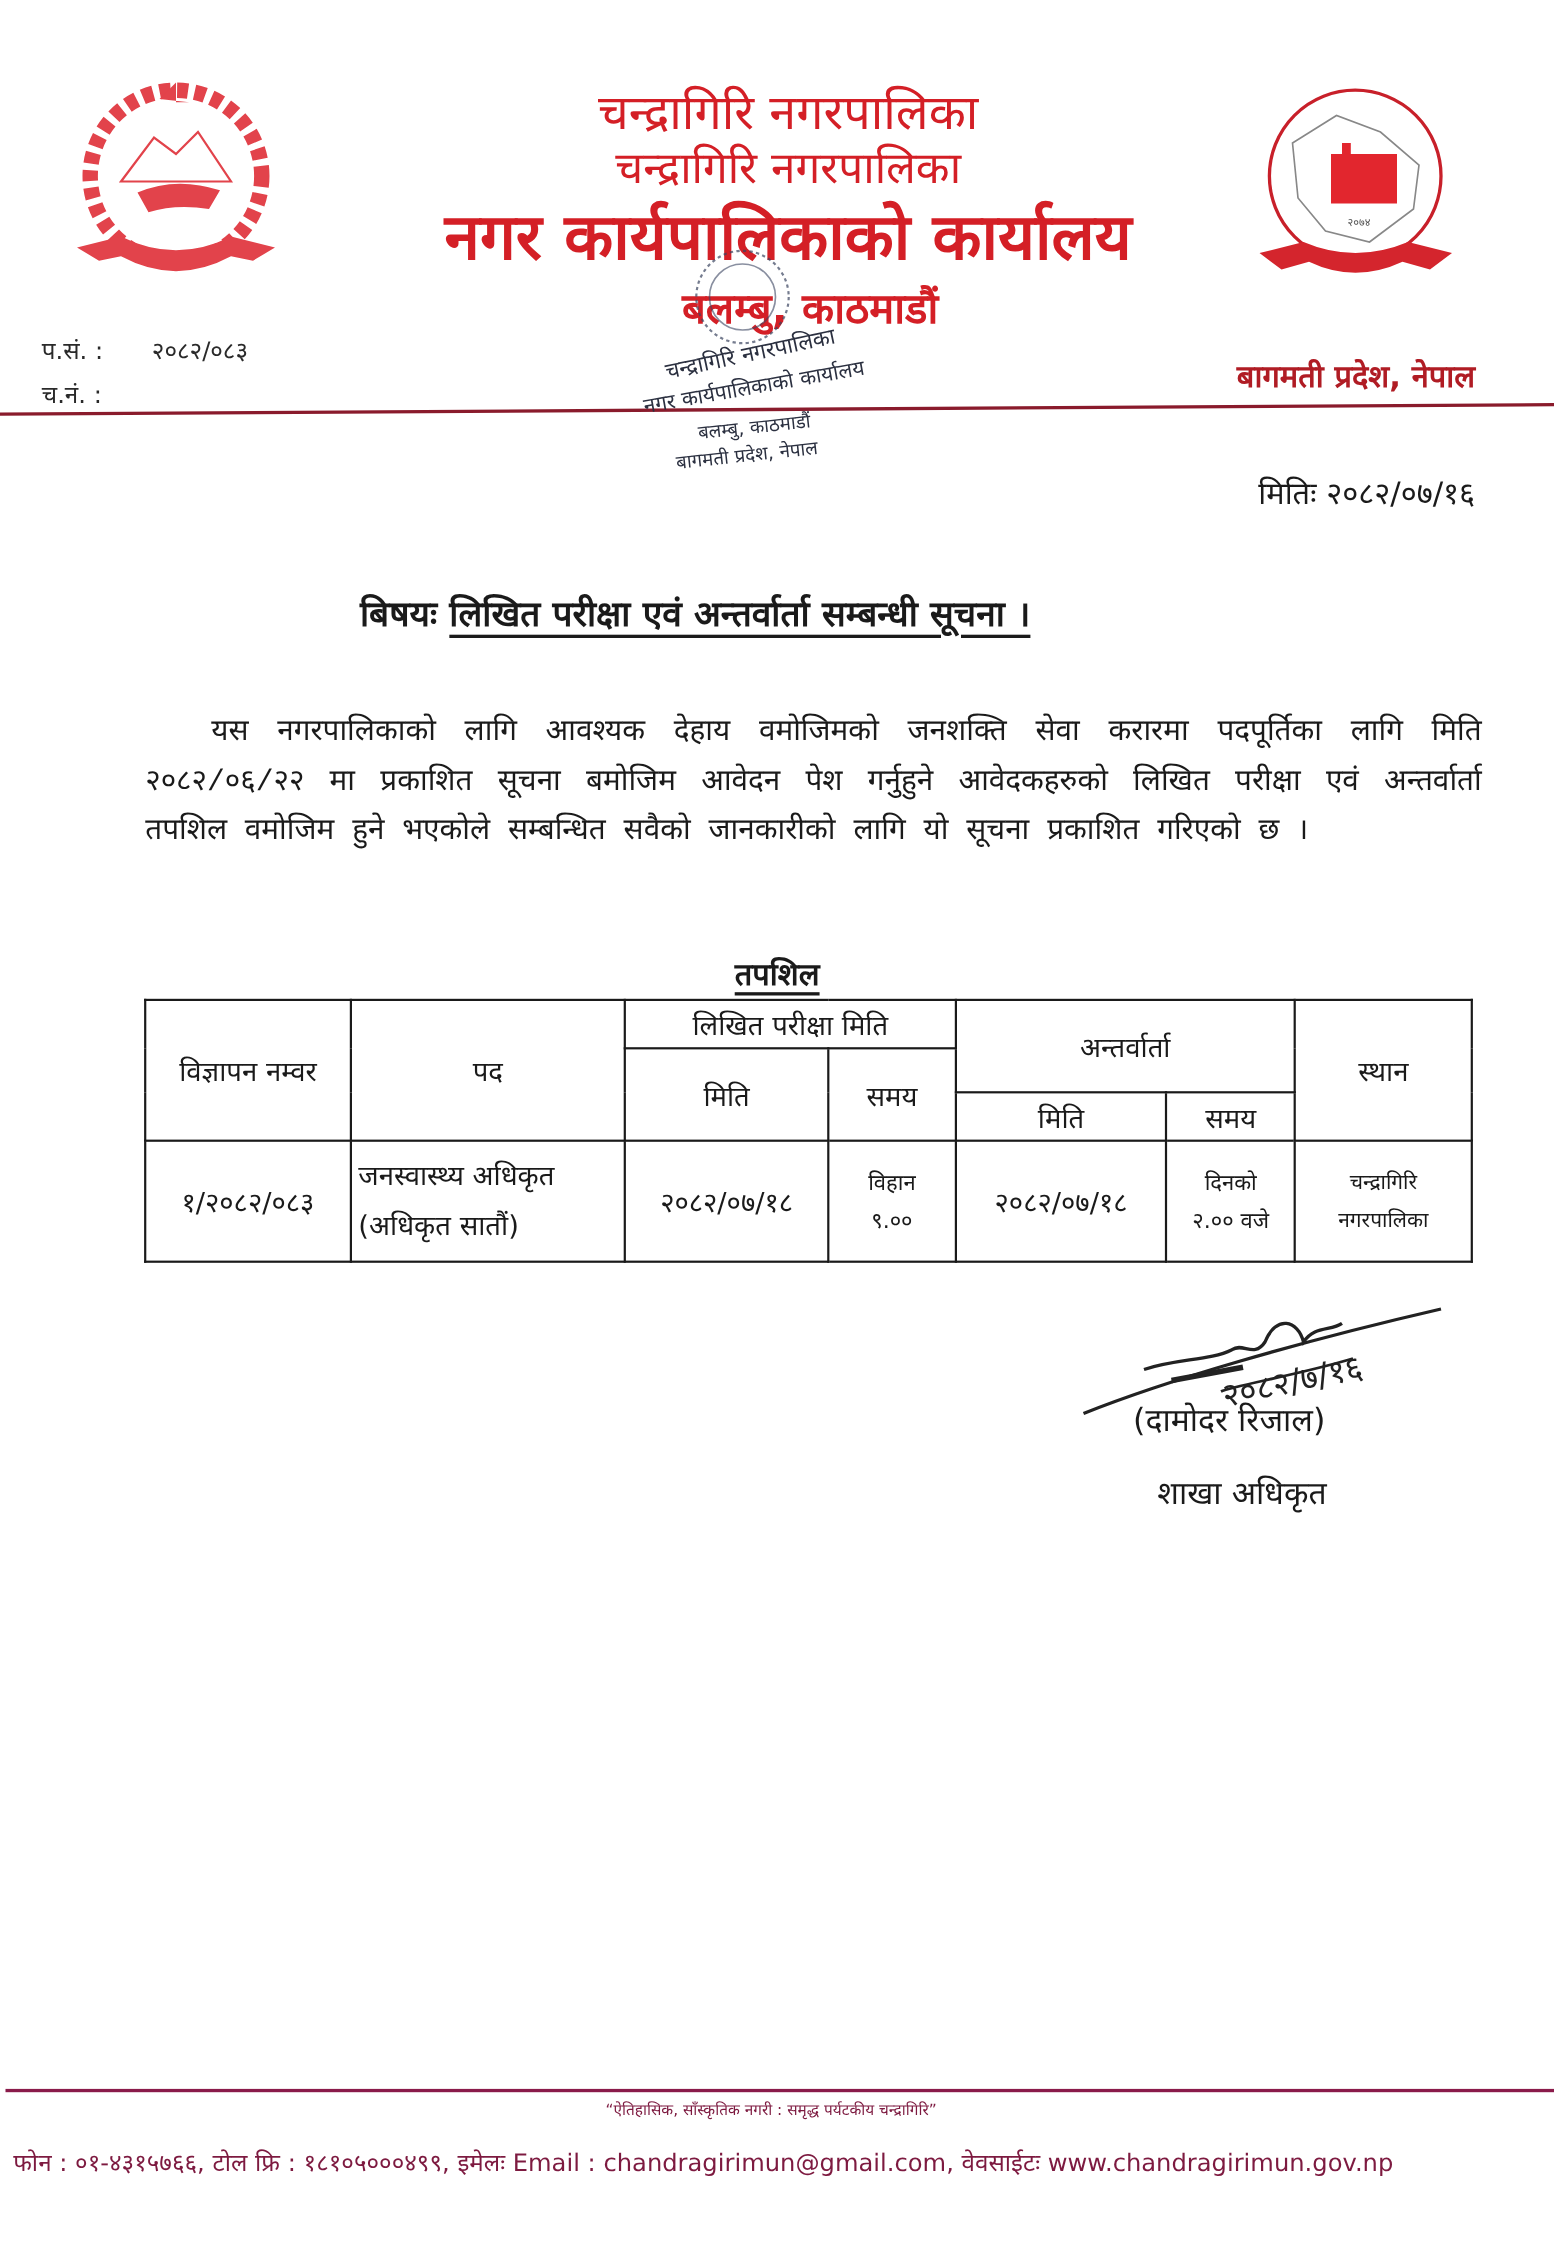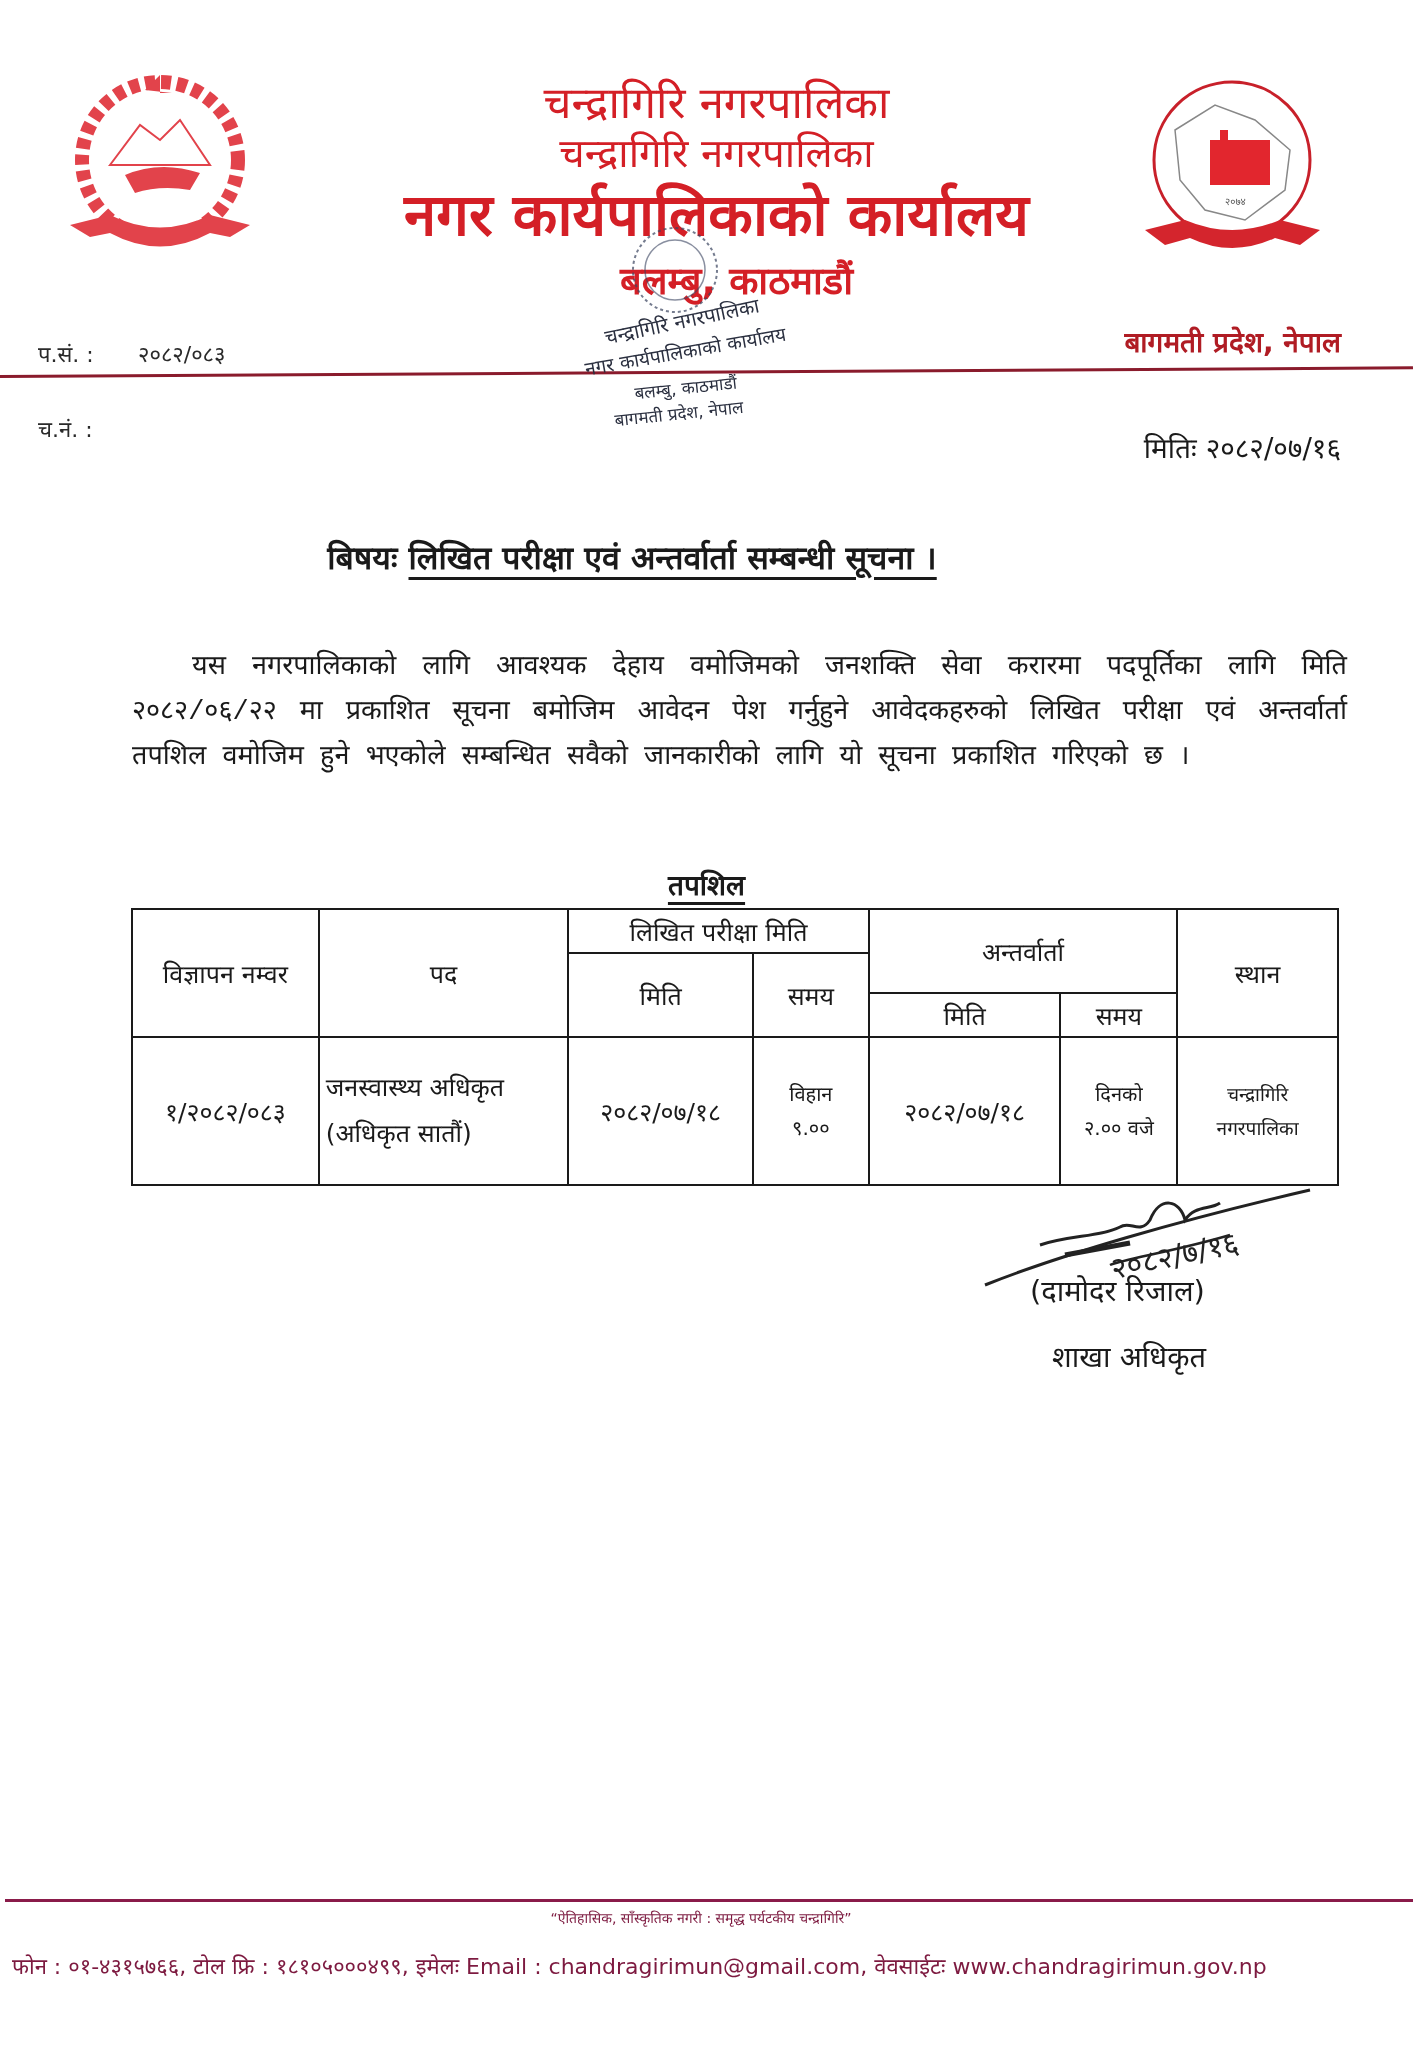--- a/index.html
+++ b/index.html
@@ -12,21 +12,21 @@
   .emblem-right { left: 1125px; top: 70px; width: 215px; height: 200px; }
   .lh-title1 { left: 0; width: 1413px; top: 78px; text-align: center; color: #d41f26;
                font-size: 44px; line-height: 50px; padding-left: 20px; box-sizing: border-box; }
   .lh-title2 { left: 0; width: 1413px; top: 130px; text-align: center; color: #d41f26;
                font-size: 40px; line-height: 46px; padding-left: 20px; box-sizing: border-box; }
   .lh-title3 { left: 0; width: 1413px; top: 180px; text-align: center; color: #d41f26;
                font-size: 58px; font-weight: bold; line-height: 70px; padding-left: 20px; box-sizing: border-box; }
   .lh-address { left: 0; width: 1413px; top: 258px; text-align: center; color: #d41f26;
                 font-size: 38px; font-weight: bold; line-height: 46px; padding-left: 60px; box-sizing: border-box; }
   .ref-block { left: 38px; top: 300px; font-size: 22px; line-height: 40px; color: #2a2a2a; }
-  .ref-row { display: flex; margin-top: 35px; }
+  .ref-row { display: flex; }
   .ref-label { width: 100px; }
   .province { right: 72px; top: 322px; font-size: 28px; font-weight: bold; color: #b01c24; }
   .head-rule { left: 0; top: 375px; width: 1413px; height: 3px; background: #8a1b2c; transform: rotate(-0.35deg); transform-origin: left; }
 
   
   .stamp { left: 545px; top: 220px; width: 270px; height: 210px; pointer-events: none; }
 
   
   .date-line { right: 72px; top: 428px; font-size: 28px; }
   .subject { left: 0; width: 1264px; top: 535px; text-align: center; font-size: 32px; font-weight: bold; }
@@ -139,21 +139,21 @@
     <th rowspan="3">स्थान</th>
   </tr>
   <tr style="height:40px">
     <th rowspan="2">मिति</th>
     <th rowspan="2">समय</th>
   </tr>
   <tr style="height:40px">
     <th>मिति</th>
     <th>समय</th>
   </tr>
-  <tr style="height:148px">
+  <tr style="height:110px">
     <td>१/२०८२/०८३</td>
     <td style="text-align:left; line-height:46px;">
       <div>जनस्वास्थ्य अधिकृत</div>
       <div>(अधिकृत सातौं)</div>
     </td>
     <td>२०८२/०७/१८</td>
     <td class="small">
       <div>विहान</div>
       <div>९.००</div>
     </td>

